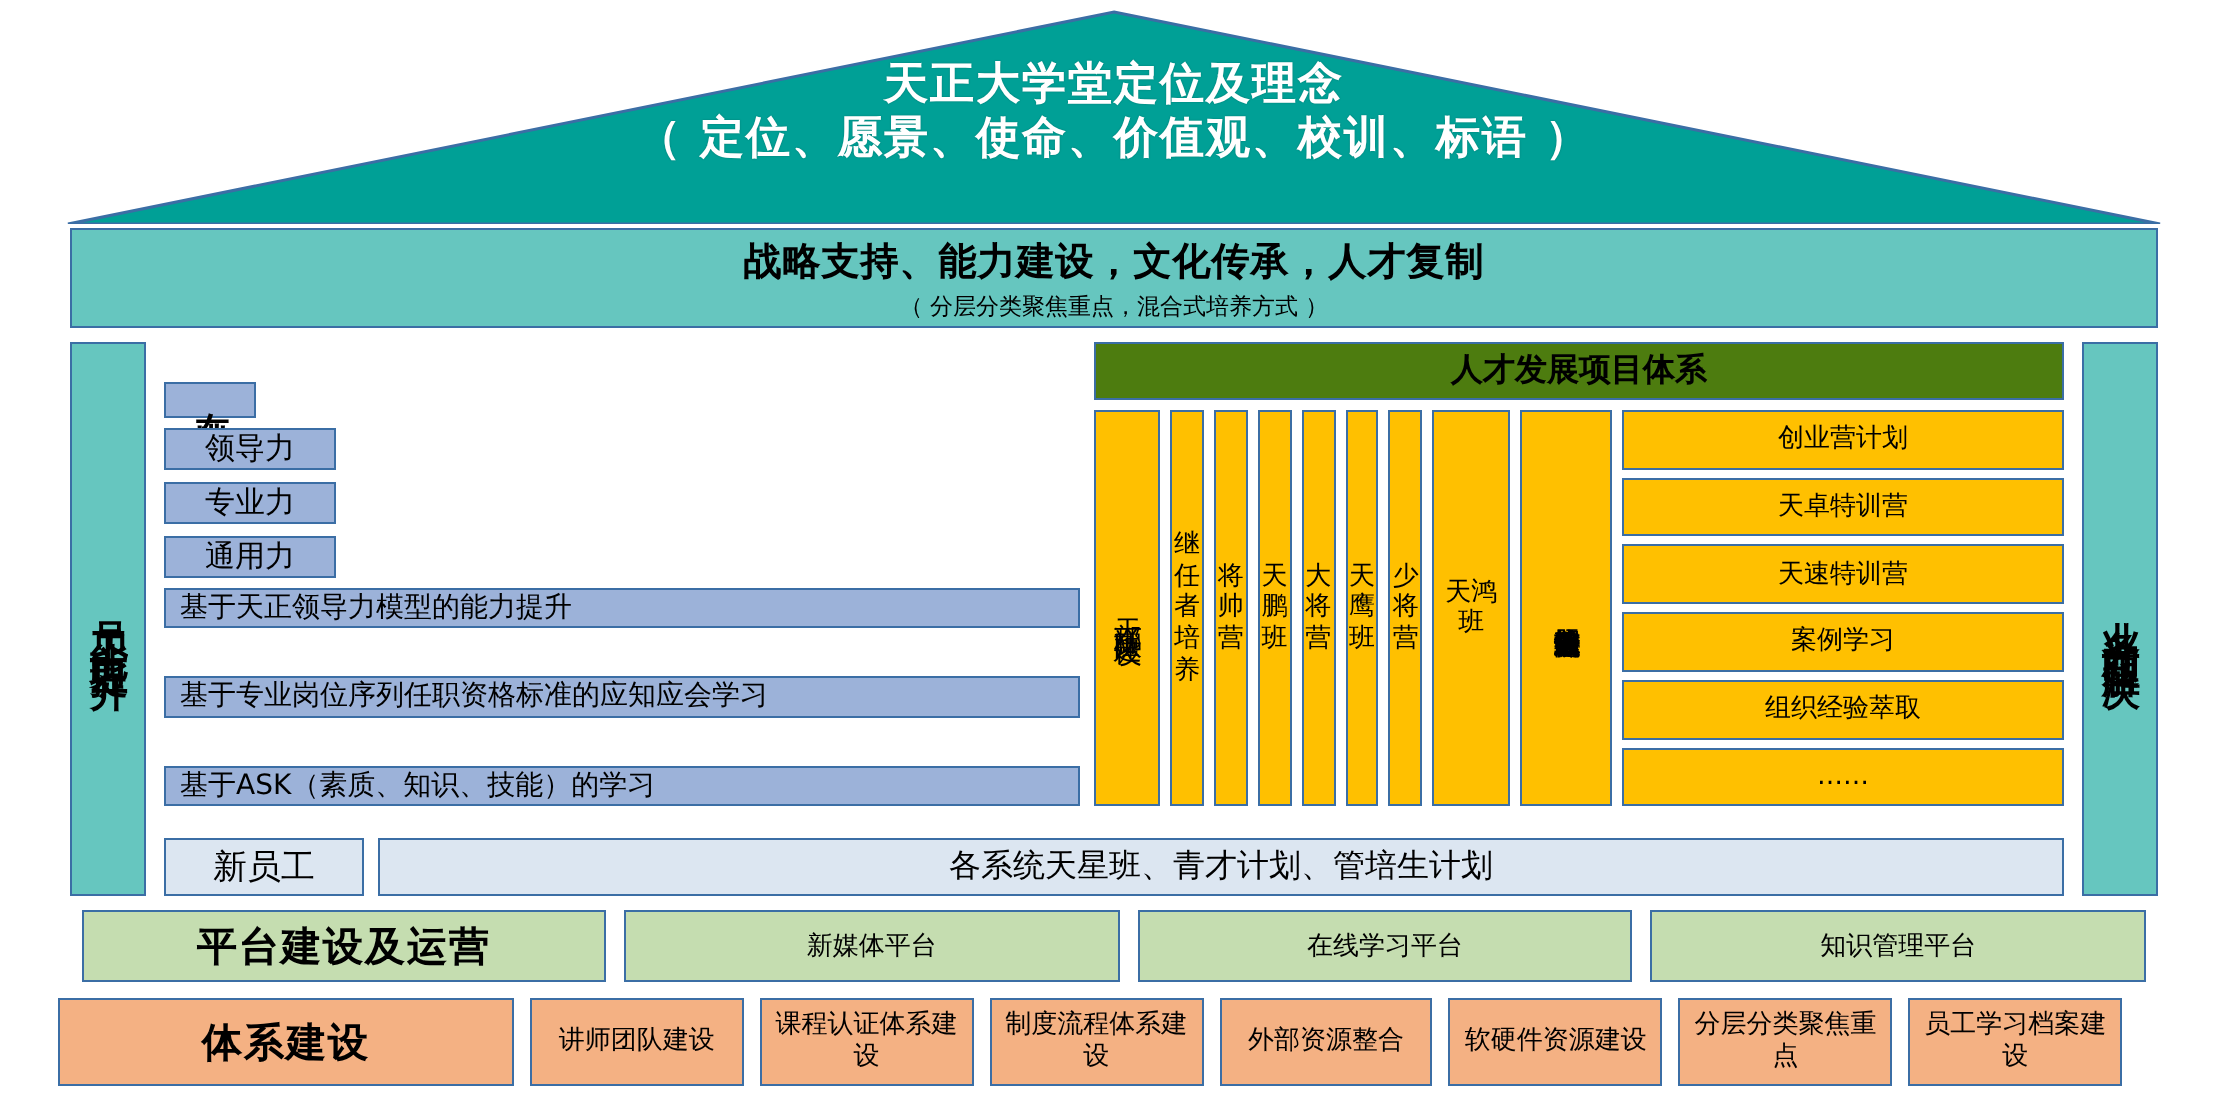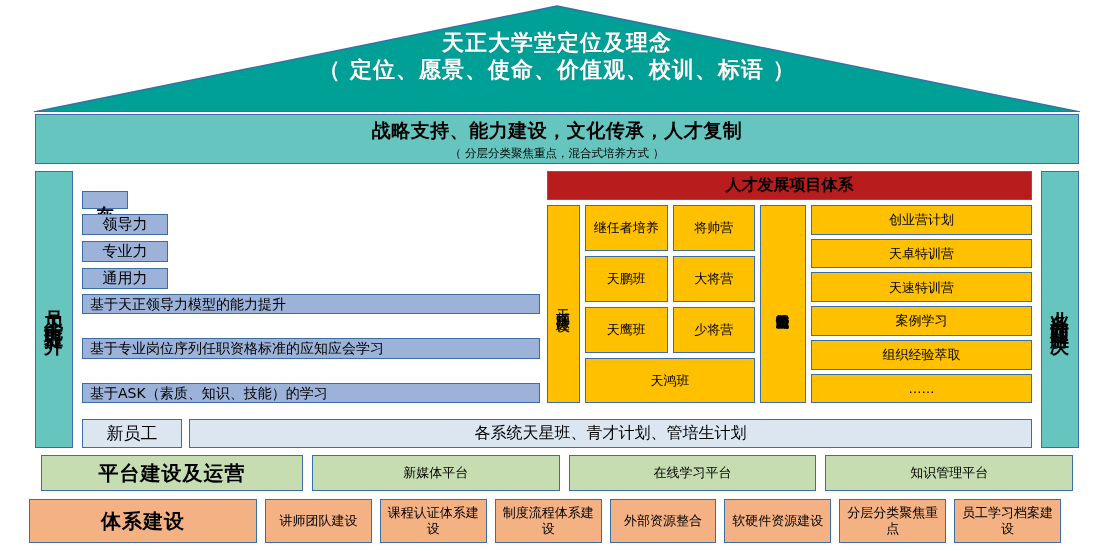--- a/index.html
+++ b/index.html
@@ -55,21 +55,21 @@
   .two-panels{display:flex;flex-direction:row;flex:1;gap:7px;}
 
   
   .blue-panel{width:458px;display:flex;flex-direction:column;}
   .panel-head{
     height:29px;box-sizing:border-box;
     display:flex;align-items:center;justify-content:center;
     font-size:16px;font-weight:bold;border:1.5px solid #3b6ea5;
   }
   .panel-head.blue{background:#9cb2d9;}
-  .panel-head.yellow{background:#b91c1c;}
+  .panel-head.yellow{background:#4d7c0f;}
   .panel-body{flex:1;display:flex;flex-direction:column;margin-top:20px;gap:5px;}
   .onjob-box{
     width:46px;background:#9cb2d9;border:1.5px solid #3b6ea5;box-sizing:border-box;
     display:flex;align-items:center;justify-content:center;
   }
   .onjob-box .vtext{font-size:18px;font-weight:bold;letter-spacing:4px;}
   .cap-col{width:86px;display:flex;flex-direction:column;gap:6px;}
   .cap-cell{
     flex:1;background:#9cb2d9;border:1.5px solid #3b6ea5;box-sizing:border-box;
     display:flex;align-items:center;justify-content:center;font-size:15px;
@@ -81,21 +81,21 @@
   }
 
   
   .yellow-panel{flex:1;display:flex;flex-direction:column;}
   .ypanel-body{flex:1;display:flex;flex-direction:row;margin-top:5px;gap:5px;}
   .cadre-box{
     width:33px;background:#ffc000;border:1.5px solid #3b6ea5;box-sizing:border-box;
     display:flex;align-items:center;justify-content:center;
   }
   .cadre-box .vtext{font-size:14px;font-weight:normal;letter-spacing:2px;}
-  .cadre-grid{width:170px;display:flex;flex-direction:column;gap:5px;justify-content:space-between;}
+  .cadre-grid{width:170px;display:flex;flex-direction:row;gap:5px;justify-content:space-between;}
   .cg-row{flex:1;display:flex;flex-direction:row;gap:5px;}
   .ycell{
     background:#ffc000;border:1.5px solid #3b6ea5;box-sizing:border-box;
     display:flex;align-items:center;justify-content:center;
     font-size:13px;text-align:center;line-height:1.2;
   }
   .cg-row .ycell{flex:1;}
   .cg-wide{flex:1;}
   .biz-box{
     width:46px;background:#ffc000;border:1.5px solid #3b6ea5;box-sizing:border-box;

